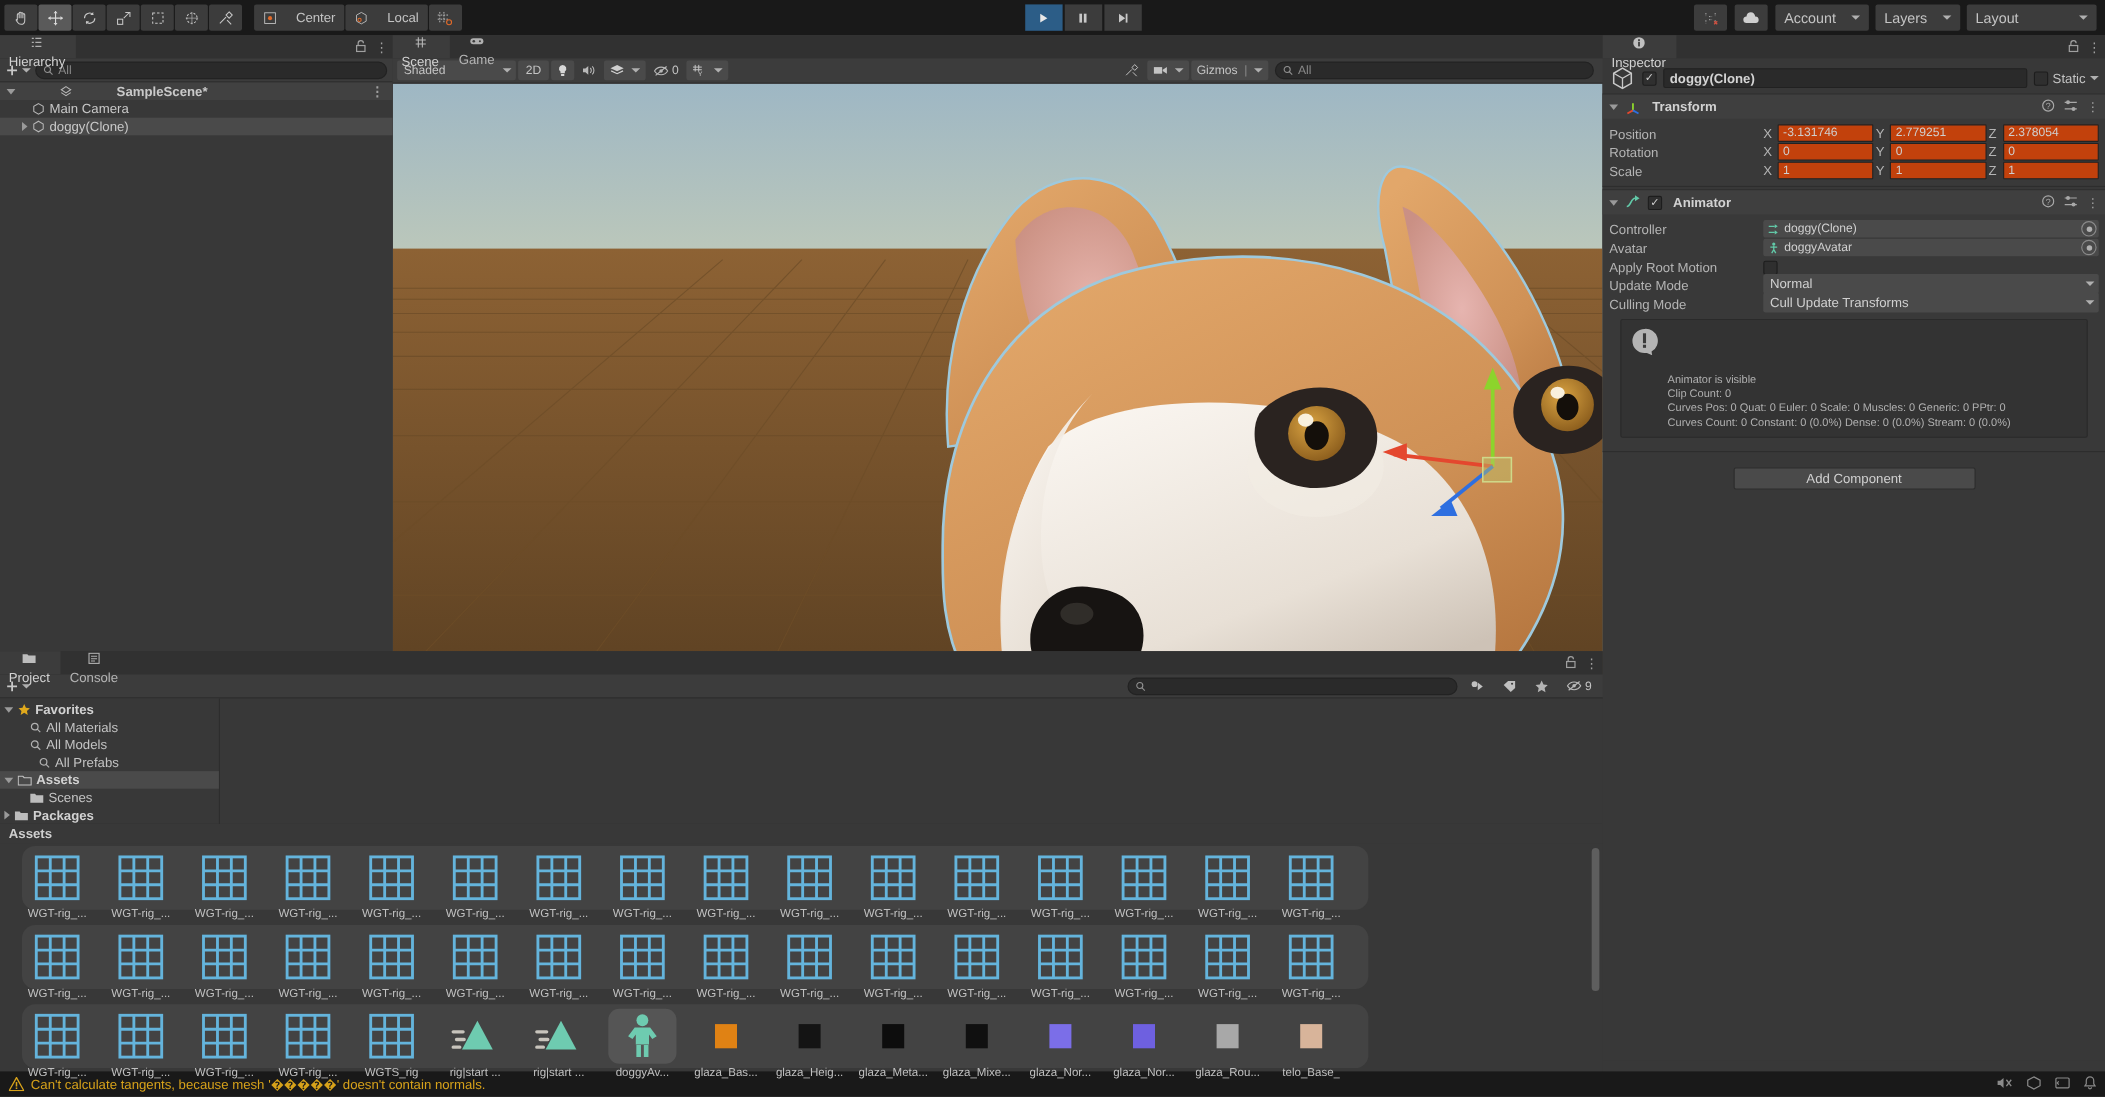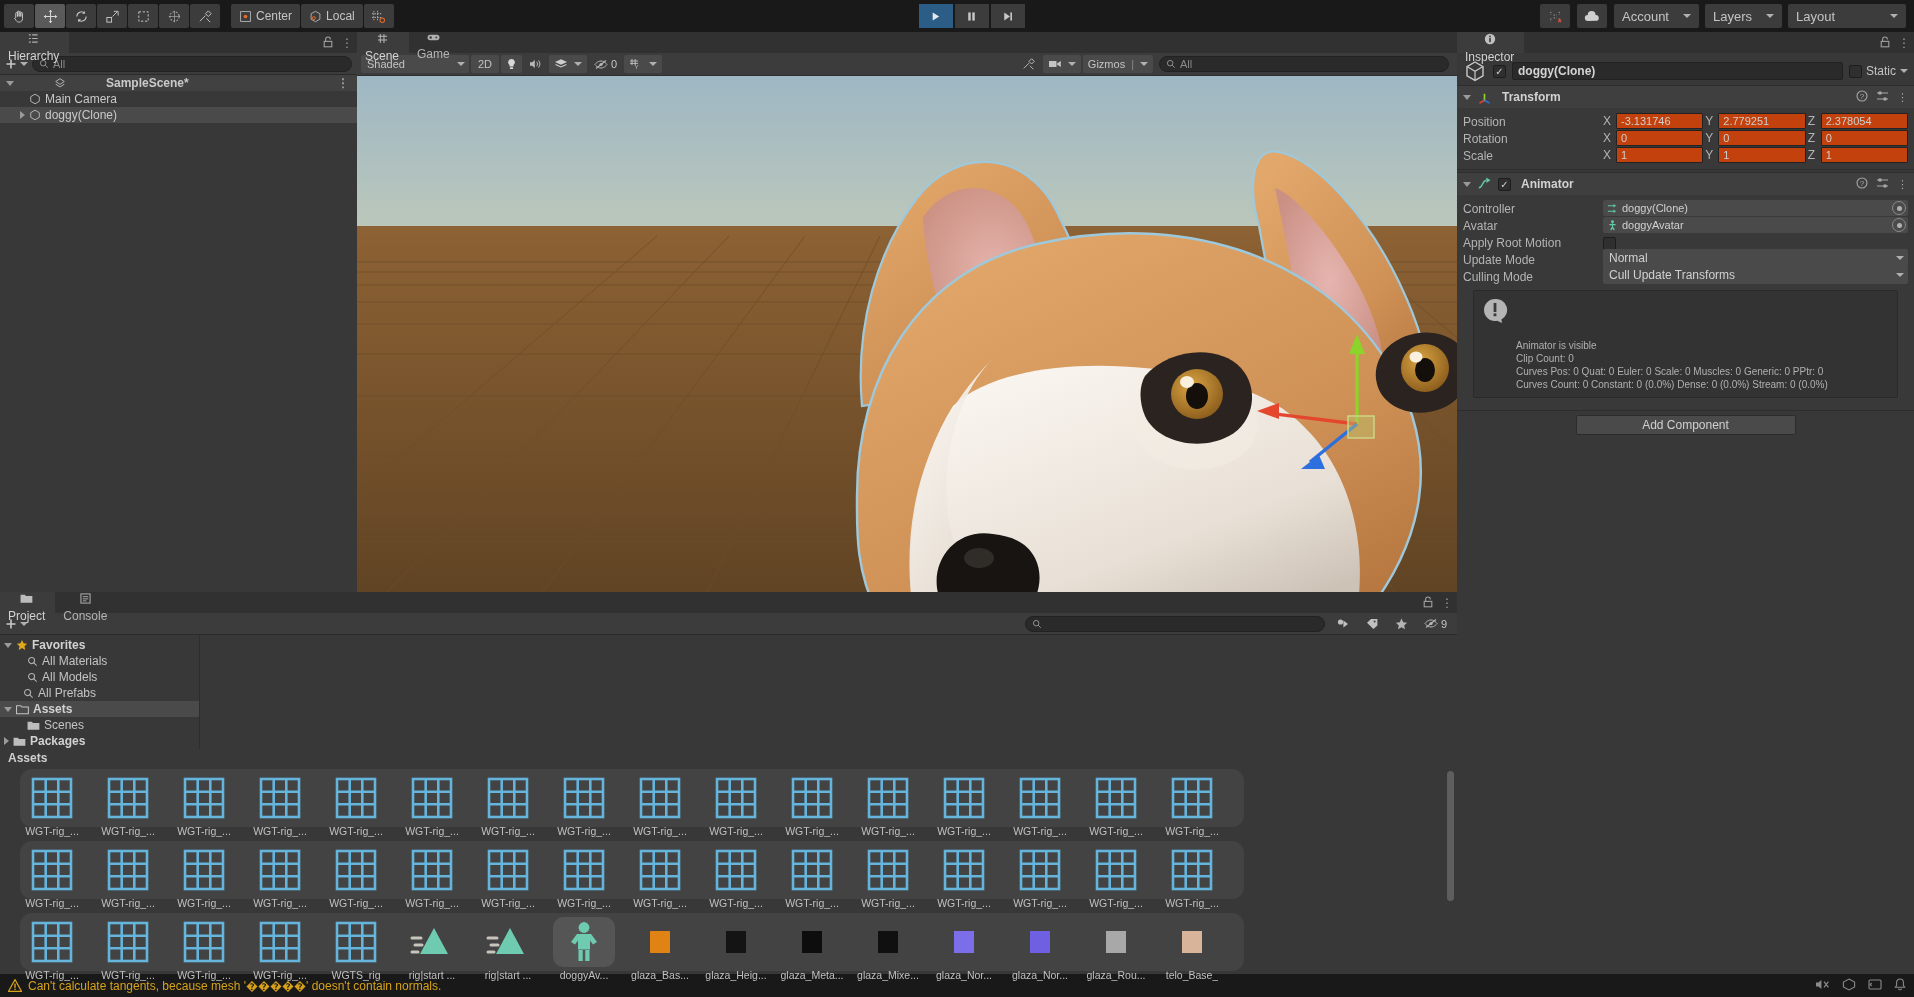--- a/index.html
+++ b/index.html
@@ -21,21 +21,21 @@
   }
   .tbtn {
     height: 24px; min-width: 30px; background: #3c3c3c; border: none;
     display: flex; align-items: center; justify-content: center;
     color: #c4c4c4; margin-right: 1px; cursor: pointer; padding: 0 5px;
     font-size: 12px; border-radius: 2px;
   }
   .tbtn.active { background: #5a5a5a; }
   .tbtn.playactive { background: #2c5d87; }
   .tgroup { display: flex; align-items: center; margin-right: 10px; }
-  .tbtn.wide { padding: 0 8px; gap: 4px; }
+  .tbtn.wide { padding: 0 8px; gap: 17px; }
   .tbtn svg { display: block; }
   .spacer { flex: 1; }
   .dropbtn {
     height: 24px; background: #3c3c3c; border: none; color: #c4c4c4;
     display: flex; align-items: center; gap: 14px; padding: 0 8px;
     margin-left: 6px; cursor: pointer; font-size: 13px; border-radius: 2px;
   }
   .caret { width: 0; height: 0; border-left: 4px solid transparent;
            border-right: 4px solid transparent; border-top: 4px solid #b0b0b0; }
   .playgroup { display: flex; gap: 1px; }
@@ -128,21 +128,21 @@
               display: flex; align-items: center; padding: 0 2px 0 4px;
               gap: 4px; font-size: 11px; color: #d0d0d0; position: relative; }
   .objfield .dotbtn { margin-left: auto; width: 14px; height: 14px; border-radius: 50%;
                       border: 1px solid #8a8a8a; display: flex; align-items: center;
                       justify-content: center; }
   .objfield .dotbtn i { width: 5px; height: 5px; background: #b0b0b0; border-radius: 50%; display: block; }
   .infobox { background: #333333; border: 1px solid #2a2a2a; border-radius: 2px;
              margin: 6px 10px; padding: 6px 8px; display: flex; gap: 8px; align-items: flex-start; }
   .infobox .ibicon { width: 26px; height: 26px; flex: none; }
   .infobox .ibtext { font-size: 10px; line-height: 13px; color: #b0b0b0; margin-top: 42px; }
-  .addcomp { display: block; margin: 4px auto; width: 220px; height: 20px;
+  .addcomp { display: block; margin: 14px auto; width: 220px; height: 20px;
              background: #4a4a4a; border: 1px solid #2c2c2c; color: #d0d0d0;
              font-size: 12px; cursor: pointer; border-radius: 2px; }
 
   
   #project { left: 0; top: 592px; width: 1457px; height: 372px; background: #383838; }
   .pj-toolbar { height: 22px; background: #3c3c3c; display: flex; align-items: center;
                 padding: 0 5px; gap: 6px; border-bottom: 1px solid #2a2a2a; }
   .pj-search { flex: none; width: 300px; height: 16px; background: #2a2a2a;
                border-radius: 8px; display: flex; align-items: center; padding: 0 6px;
                gap: 4px; color: #8a8a8a; font-size: 11px; border: 1px solid #222; }
@@ -904,21 +904,21 @@
           <div class="t-row" style="padding-left: 18px;">
             <span class="tri hidden"></span>
             <span class="icon">
               <svg width="11" height="11" viewBox="0 0 12 12">
                 <circle cx="5" cy="5" r="3.3" fill="none" stroke="#b0b0b0" stroke-width="1.2"></circle>
                 <path d="M7.5 7.5l3 3" stroke="#b0b0b0" stroke-width="1.2"></path>
               </svg>
             </span>
             <span>All Models</span>
           </div>
-          <div class="t-row" style="padding-left: 14px;">
+          <div class="t-row" style="padding-left: 26px;">
             <span class="tri hidden"></span>
             <span class="icon">
               <svg width="11" height="11" viewBox="0 0 12 12">
                 <circle cx="5" cy="5" r="3.3" fill="none" stroke="#b0b0b0" stroke-width="1.2"></circle>
                 <path d="M7.5 7.5l3 3" stroke="#b0b0b0" stroke-width="1.2"></path>
               </svg>
             </span>
             <span>All Prefabs</span>
           </div>
           <div class="t-row sel bold" style="padding-left: 4px;">

